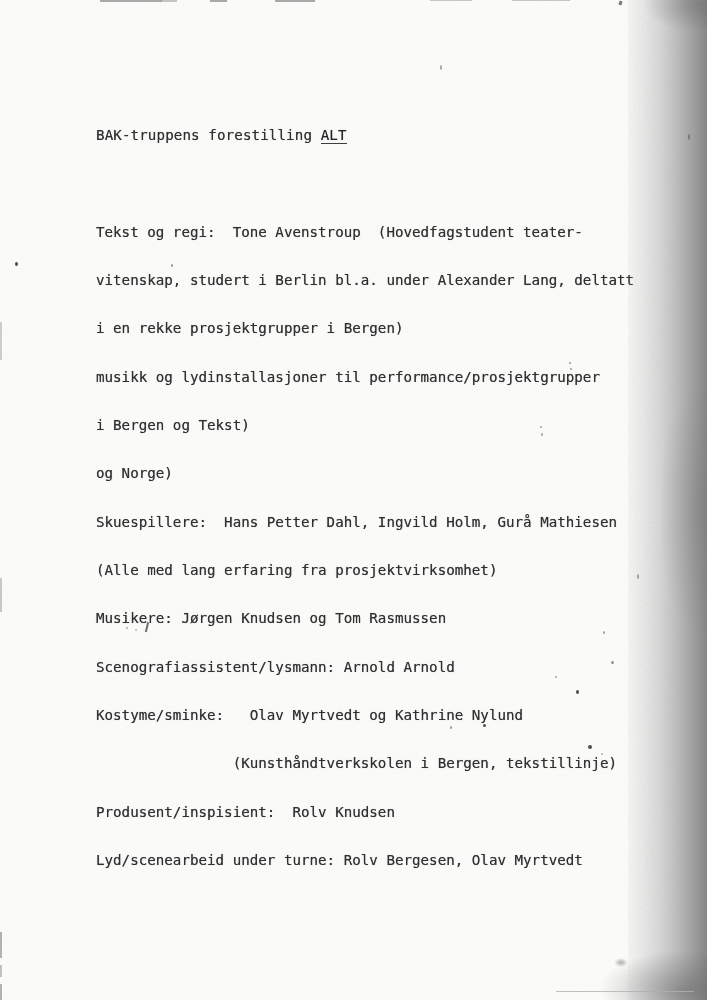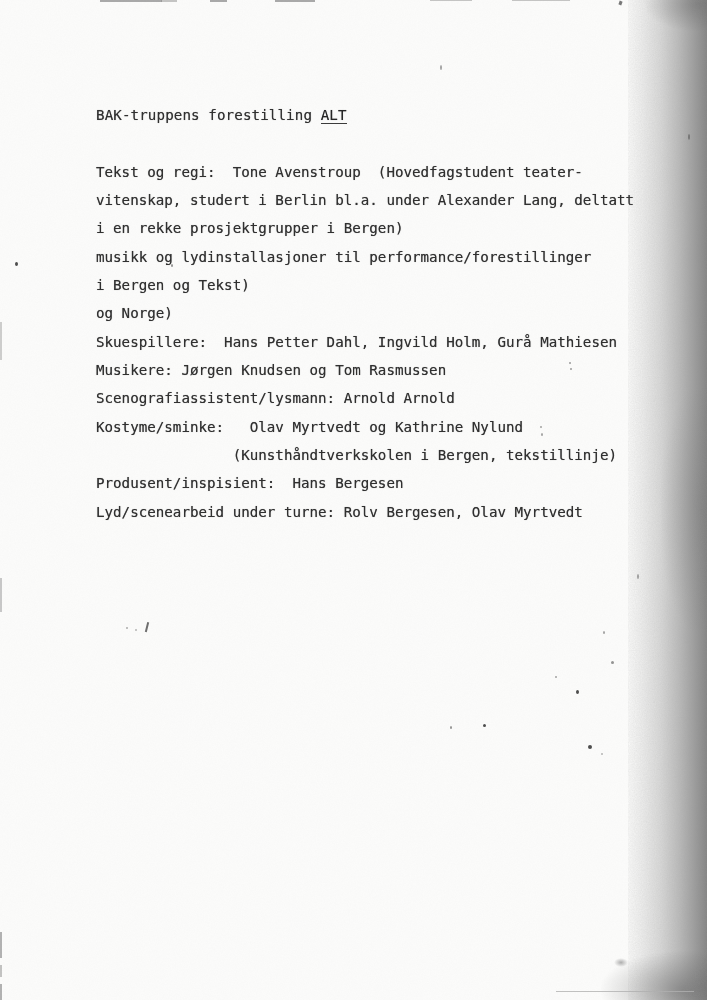--- a/index.html
+++ b/index.html
@@ -17,20 +17,21 @@
     left: 96px;
     top: 101px;
     color: #2e2e2e;
     font-size: 14.2px;
     line-height: 28.35px;
     text-shadow: 0 0 0.7px rgba(52,52,52,0.65);
   }
   .line {
     height: 28.35px;
     white-space: pre;
+    margin-top: 20px;
   }
   .title-line { letter-spacing: 0.1px; }
   .title-emphasis {
     color: #242424;
     border-bottom: 1.6px solid #3a3a3a;
     padding-bottom: 0px;
   }
   
   .scan-band {
     position: absolute;
@@ -72,29 +73,30 @@
 <body>
 
 <div class="scan-page">
 
   <div class="text-block">
     <div class="line title-line"><span>BAK-truppens forestilling </span><span class="title-emphasis">ALT</span></div>
     <div class="line"></div>
     <div class="line">Tekst og regi:  Tone Avenstroup  (Hovedfagstudent teater-</div>
     <div class="line">vitenskap, studert i Berlin bl.a. under Alexander Lang, deltatt</div>
     <div class="line">i en rekke prosjektgrupper i Bergen)</div>
-    <div class="line">musikk og lydinstallasjoner til performance/forestillinger</div>
+    <div class="line">musikk og lydinstallasjoner til performance/prosjektgrupper</div>
     <div class="line">i Bergen og Tekst)</div>
     <div class="line">og Norge)</div>
     <div class="line">Skuespillere:  Hans Petter Dahl, Ingvild Holm, Gurå Mathiesen</div>
+    <div class="line">(Alle med lang erfaring fra prosjektvirksomhet)</div>
     <div class="line">Musikere: Jørgen Knudsen og Tom Rasmussen</div>
     <div class="line">Scenografiassistent/lysmann: Arnold Arnold</div>
     <div class="line">Kostyme/sminke:   Olav Myrtvedt og Kathrine Nylund</div>
     <div class="line">                (Kunsthåndtverkskolen i Bergen, tekstillinje)</div>
-    <div class="line">Produsent/inspisient:  Hans Bergesen</div>
+    <div class="line">Produsent/inspisient:  Rolv Knudsen</div>
     <div class="line">Lyd/scenearbeid under turne: Rolv Bergesen, Olav Myrtvedt</div>
   </div>
 
   <div class="scan-band">
     <div class="band-blotch-top"></div>
     <div class="band-blotch-mid"></div>
     <div class="band-blotch-bottom"></div>
   </div>
 
   <div class="artifact top-dash" style="left:100px;width:62px;"></div>

